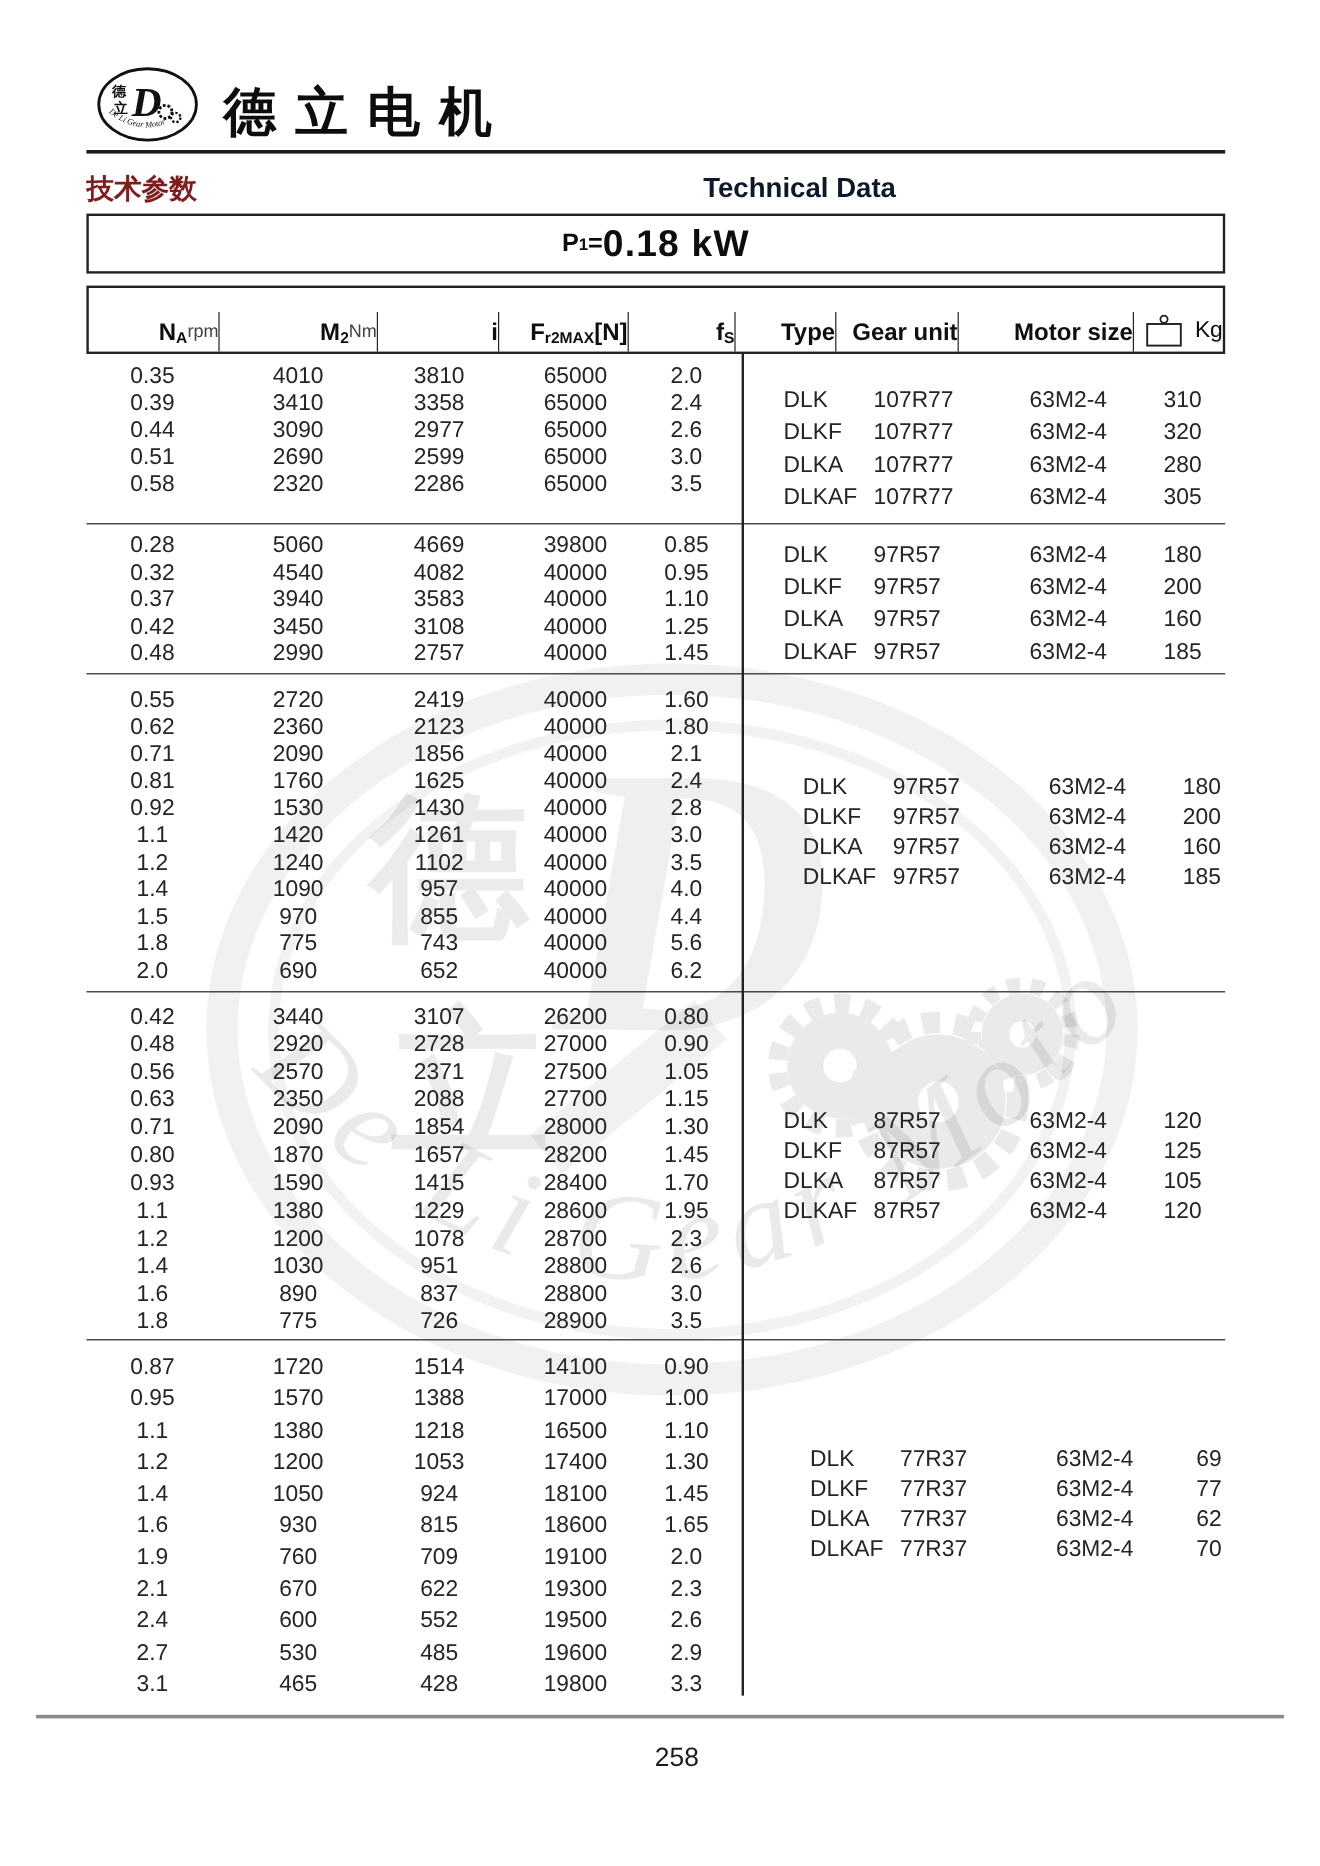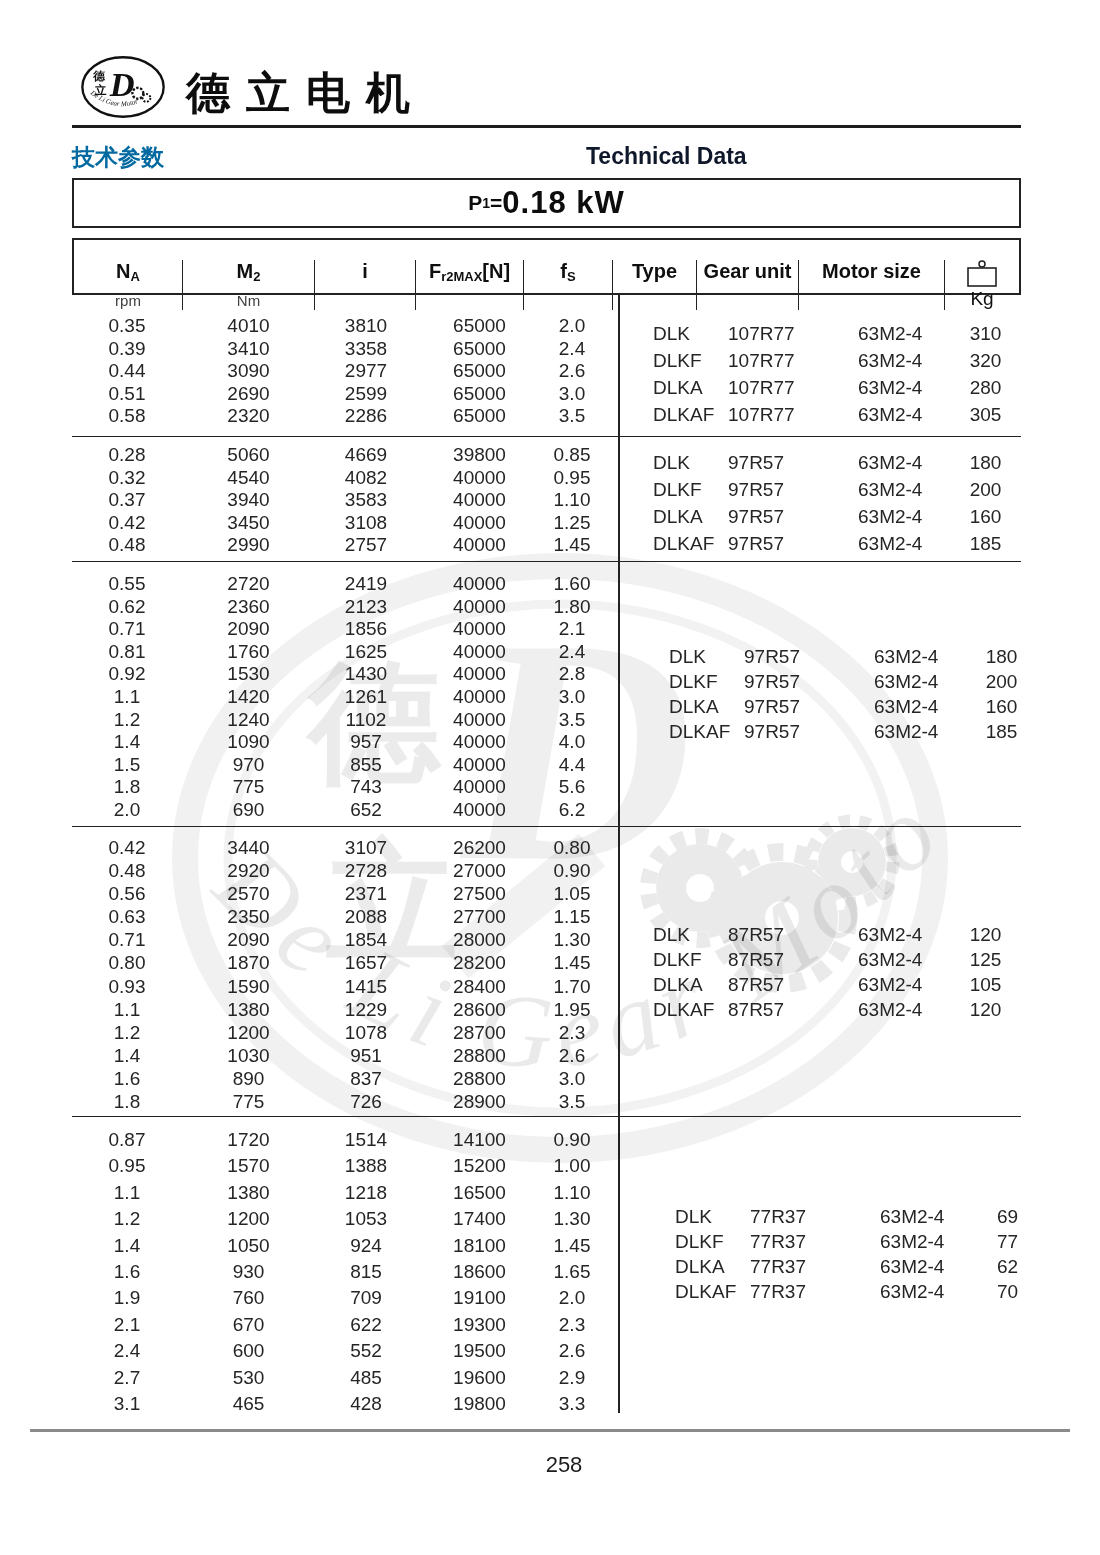--- a/index.html
+++ b/index.html
@@ -5,46 +5,46 @@
   html,body{margin:0;padding:0;background:#fff;}
   .page{position:relative;width:1100px;height:1555px;background:#fff;overflow:hidden;
         font-family:"Liberation Sans",sans-serif;color:#252525;}
   
   .watermark{position:absolute;left:0;top:0;width:1100px;height:1555px;}
   
   .logo{position:absolute;left:80px;top:54px;width:86px;height:66px;}
   .brand{position:absolute;left:186px;top:64px;font-family:"Liberation Serif",serif;
          font-weight:bold;font-size:44px;letter-spacing:16px;color:#0d0d0d;white-space:nowrap;}
   .rule1{position:absolute;left:72px;top:125px;width:949px;height:3px;background:#1c1c1c;}
-  .sec-cn{position:absolute;left:72px;top:142px;font-size:23px;font-weight:bold;color:#0369a1;}
+  .sec-cn{position:absolute;left:72px;top:142px;font-size:23px;font-weight:bold;color:#7f1d1d;}
   .sec-en{position:absolute;left:586px;top:143px;font-size:23px;font-weight:bold;color:#0f172a;}
   
   .power{position:absolute;left:72px;top:178px;width:949px;height:50px;border:2px solid #222;
          box-sizing:border-box;display:flex;align-items:center;justify-content:center;color:#0d0d0d;}
   .p-small{font-size:21px;font-weight:bold;}
   .p-sub{font-size:14px;font-weight:bold;vertical-align:-4px;}
   .p-big{font-size:31px;font-weight:bold;letter-spacing:1px;}
   
   .thead{position:absolute;left:72px;top:238px;width:949px;height:57px;border:2px solid #222;
          box-sizing:border-box;display:grid;
          grid-template-columns:109px 132px 101px 108px 89px 84px 102px 146px auto;}
-  .hc{border-right:1.6px solid #222;display:flex;flex-direction:column;align-items:center;
-      justify-content:space-between;font-weight:bold;font-size:20px;color:#0f0f0f;line-height:1.1;margin-top:20px;}
+  .hc{border-right:1.6px solid #222;display:flex;flex-direction:row;align-items:center;
+      justify-content:flex-end;font-weight:bold;font-size:20px;color:#0f0f0f;line-height:1.1;margin-top:20px;}
   .hc:last-child{border-right:none;}
   .h-unit{font-size:15px;font-weight:normal;color:#404040;margin-top:1px;}
   sub.hsub{font-size:13px;font-weight:bold;vertical-align:-3px;line-height:0;}
   .kgcell{font-weight:normal;font-size:19px;}
   .kgicon{display:block;margin:0 auto 1px auto;}
   
   .tbody{position:absolute;left:72px;top:295px;width:949px;}
   .block{display:flex;border-bottom:1.8px solid #222;box-sizing:border-box;}
   .b5{border-bottom:none;}
   .b1{height:142px;}.b2{height:125px;}.b3{height:265px;gap:16px;}.b4{height:290px;}.b5{height:298px;gap:22px;}
   .rows{width:546px;display:flex;flex-direction:column;}
-  .b1 .rows{padding-top:20px;}.b2 .rows{padding-top:7px;}.b3 .rows{padding-top:11px;}
+  .b1 .rows{padding-top:8px;}.b2 .rows{padding-top:7px;}.b3 .rows{padding-top:11px;}
   .b4 .rows{padding-top:9px;}.b5 .rows{padding-top:10px;}
   .drow{display:grid;grid-template-columns:110px 133px 102px 109px 92px;font-size:19px;}
   .b1 .drow,.b2 .drow{height:22.5px;line-height:22.5px;}
   .b3 .drow{height:22.6px;line-height:22.6px;}
   .b4 .drow{height:23.1px;line-height:23.1px;}
   .b5 .drow{height:26.4px;line-height:26.4px;}
   .c{text-align:center;}
   .c3{padding-left:16px;}
   .info{width:403px;display:flex;flex-direction:column;justify-content:center;}
   .b1 .info{padding-top:16px;}.b2 .info{padding-top:8px;}.b5 .info{padding-bottom:24px;}
@@ -508,21 +508,21 @@
             <div class="c c0">0.87</div>
             <div class="c c1">1720</div>
             <div class="c c2">1514</div>
             <div class="c c3">14100</div>
             <div class="c c4">0.90</div>
           </div>
           <div class="drow">
             <div class="c c0">0.95</div>
             <div class="c c1">1570</div>
             <div class="c c2">1388</div>
-            <div class="c c3">15200</div>
+            <div class="c c3">17000</div>
             <div class="c c4">1.00</div>
           </div>
           <div class="drow">
             <div class="c c0">1.1</div>
             <div class="c c1">1380</div>
             <div class="c c2">1218</div>
             <div class="c c3">16500</div>
             <div class="c c4">1.10</div>
           </div>
           <div class="drow">

